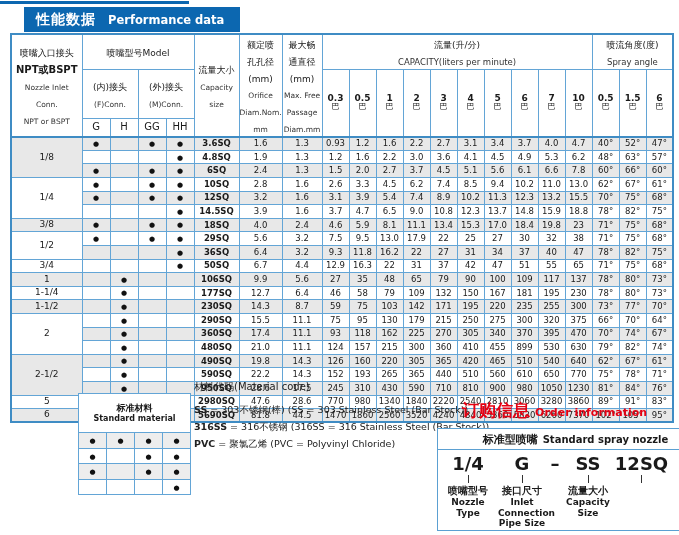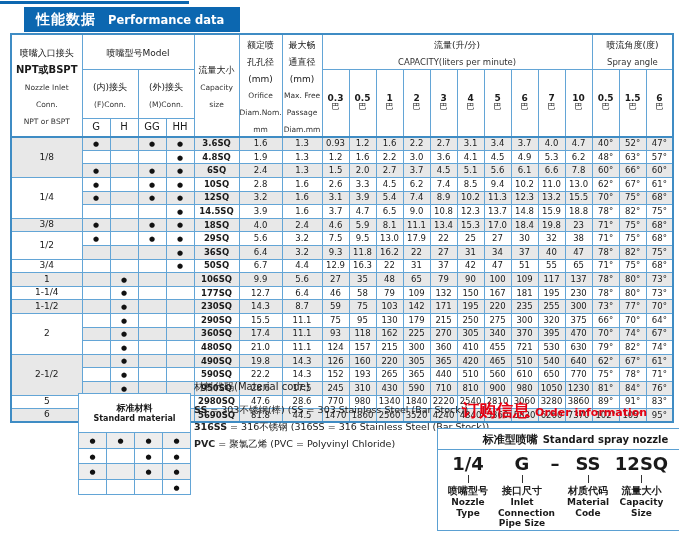--- a/index.html
+++ b/index.html
@@ -540,21 +540,21 @@
           <td class="size-cell">480SQ</td>
           <td>21.0</td>
           <td>11.1</td>
           <td>124</td>
           <td>157</td>
           <td>215</td>
           <td>300</td>
           <td>360</td>
           <td>410</td>
           <td>455</td>
-          <td>721</td>
+          <td>899</td>
           <td>530</td>
           <td>630</td>
           <td>79°</td>
           <td>82°</td>
           <td>74°</td>
         </tr>
         <tr class="odd group-start" style="height: 13.6px;">
           <td class="inlet-cell" rowspan="3">2-1/2</td>
           <td></td>
           <td><span class="dot">●</span></td>
@@ -761,24 +761,19 @@
           <span class="en">Type</span>
         </div>
         <div class="olabel">
           <span class="zh">接口尺寸</span>
           <span class="en">Inlet</span>
           <span class="en">Connection</span>
           <span class="en">Pipe Size</span>
         </div>
         <div></div>
         <div class="olabel">
-          <span class="zh">材质代码</span>
-          <span class="en">Material</span>
-          <span class="en">Code</span>
-        </div>
-        <div class="olabel">
           <span class="zh">流量大小</span>
           <span class="en">Capacity</span>
           <span class="en">Size</span>
         </div>
       </div>
   </div>
 </div>
 
 </body></html>

